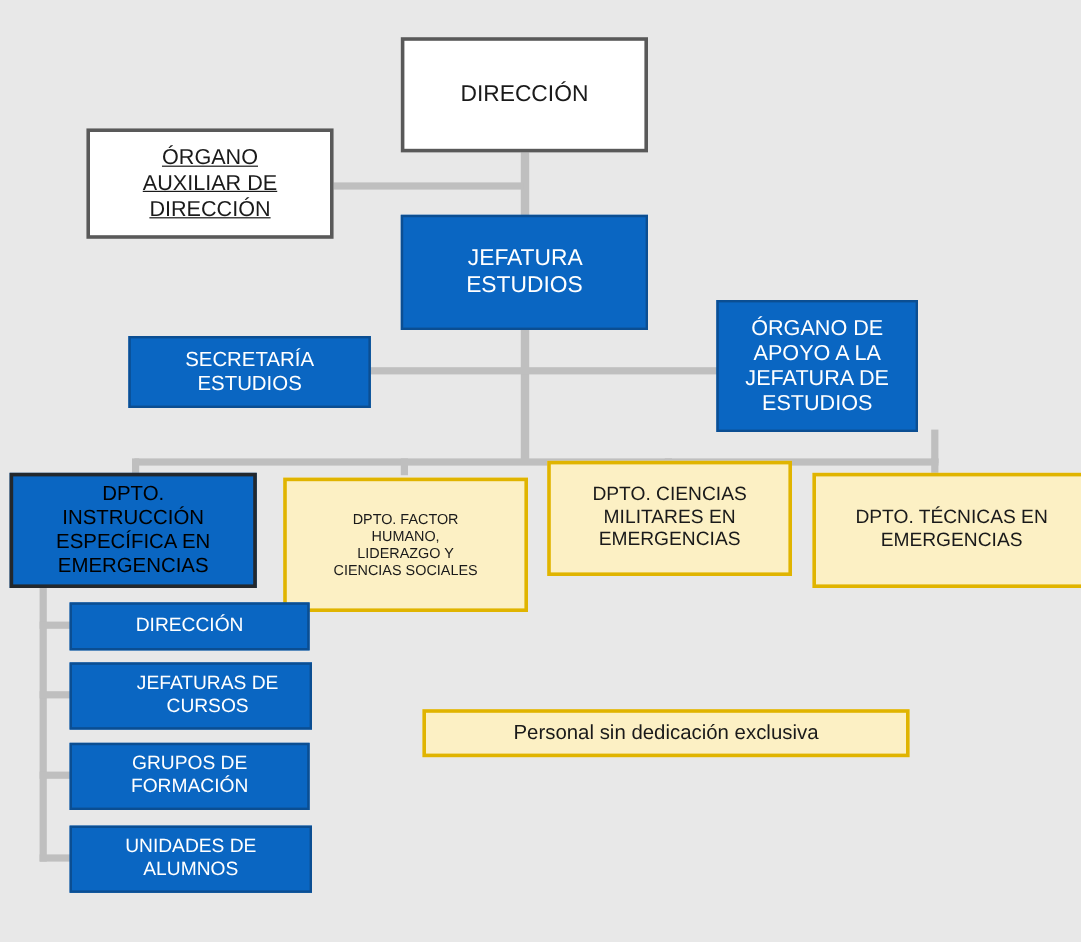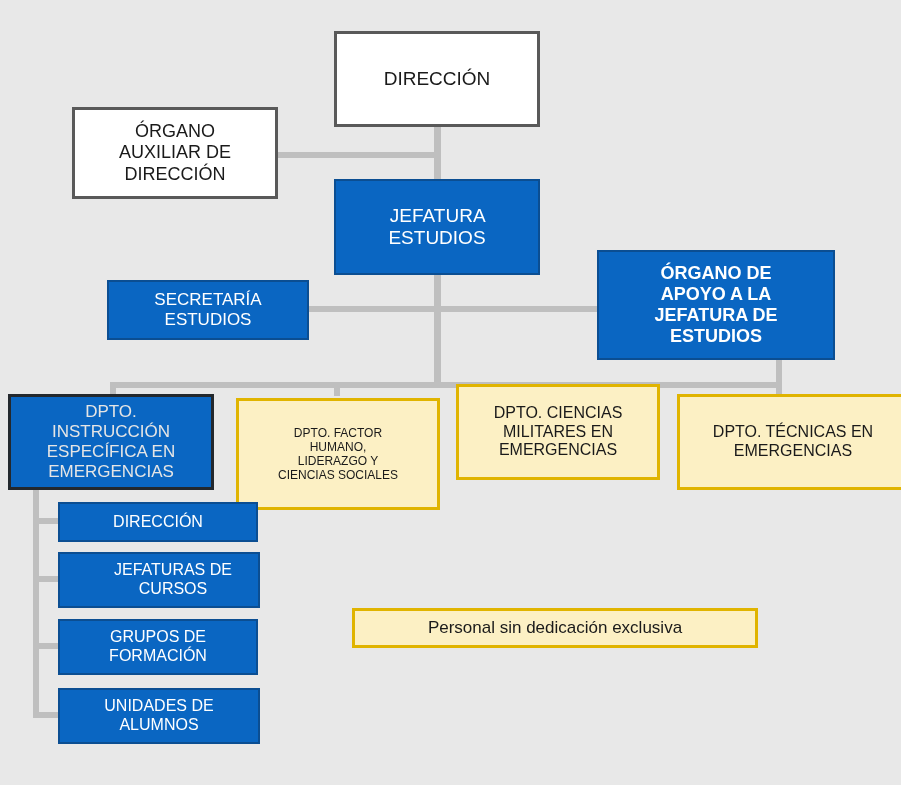--- a/index.html
+++ b/index.html
@@ -36,21 +36,21 @@
     color: #1a1a1a;
   }
   .node-blue {
     background: #0a66c2;
     border: 2px solid #0b4e92;
     color: #ffffff;
   }
   .node-blue-dark {
     background: #0a66c2;
     border: 3px solid #23282d;
-    color: #e5e5e5;
+    color: #000000;
   }
   .node-yellow {
     background: #fcf0c4;
     border: 3px solid #e0b400;
     color: #1a1a1a;
   }
   .connector {
     position: absolute;
     background: #bfbfbf;
     z-index: 1;
@@ -58,21 +58,20 @@
   .legend-box {
     position: absolute;
     box-sizing: border-box;
     display: flex;
     align-items: center;
     justify-content: center;
     background: #fcf0c4;
     border: 3px solid #e0b400;
     color: #1a1a1a;
     z-index: 3;
-    margin-top: 17px;
   }
 </style>
 </head>
 <body>
 
 <div id="chart">
 
   <div class="connector" style="left:434px; top:126px; width:7px; height:60px;"></div>
   <div class="connector" style="left:276px; top:152px; width:160px; height:6px;"></div>
   <div class="connector" style="left:434px; top:274px; width:7px; height:112px;"></div>
@@ -86,31 +85,31 @@
   <div class="connector" style="left:776px; top:382px; width:6px; height:14px;"></div>
 
   <div class="connector" style="left:33px; top:488px; width:6px; height:230px;"></div>
   <div class="connector" style="left:33px; top:518px; width:28px; height:6px;"></div>
   <div class="connector" style="left:33px; top:576px; width:28px; height:6px;"></div>
   <div class="connector" style="left:33px; top:643px; width:28px; height:6px;"></div>
   <div class="connector" style="left:33px; top:712px; width:28px; height:6px;"></div>
 
   <div class="node node-white" style="left:334px; top:31px; width:206px; height:96px; font-size:19px;">DIRECCIÓN</div>
 
-  <div class="node node-white" style="left:72px; top:107px; width:206px; height:92px; font-size:18px;">ÓRGANO
+  <div class="node node-white" style="left:72px; top:107px; width:206px; height:92px; font-size:18px;text-decoration:underline;">ÓRGANO
 AUXILIAR DE
 DIRECCIÓN</div>
 
   <div class="node node-blue" style="left:334px; top:179px; width:206px; height:96px; font-size:19px;text-align:right;">JEFATURA
 ESTUDIOS</div>
 
   <div class="node node-blue" style="left:107px; top:280px; width:202px; height:60px; font-size:17px;">SECRETARÍA
 ESTUDIOS</div>
 
-  <div class="node node-blue" style="left:597px; top:250px; width:238px; height:110px; font-size:18px;font-weight:bold;">ÓRGANO DE
+  <div class="node node-blue" style="left:597px; top:250px; width:168px; height:110px; font-size:18px;">ÓRGANO DE
 APOYO A LA
 JEFATURA DE
 ESTUDIOS</div>
 
   <div class="node node-blue-dark" style="left:8px; top:394px; width:206px; height:96px; font-size:17px;">DPTO.
 INSTRUCCIÓN
 ESPECÍFICA EN
 EMERGENCIAS</div>
 
   <div class="node node-yellow" style="left:236px; top:398px; width:204px; height:112px; font-size:12px;">DPTO. FACTOR

